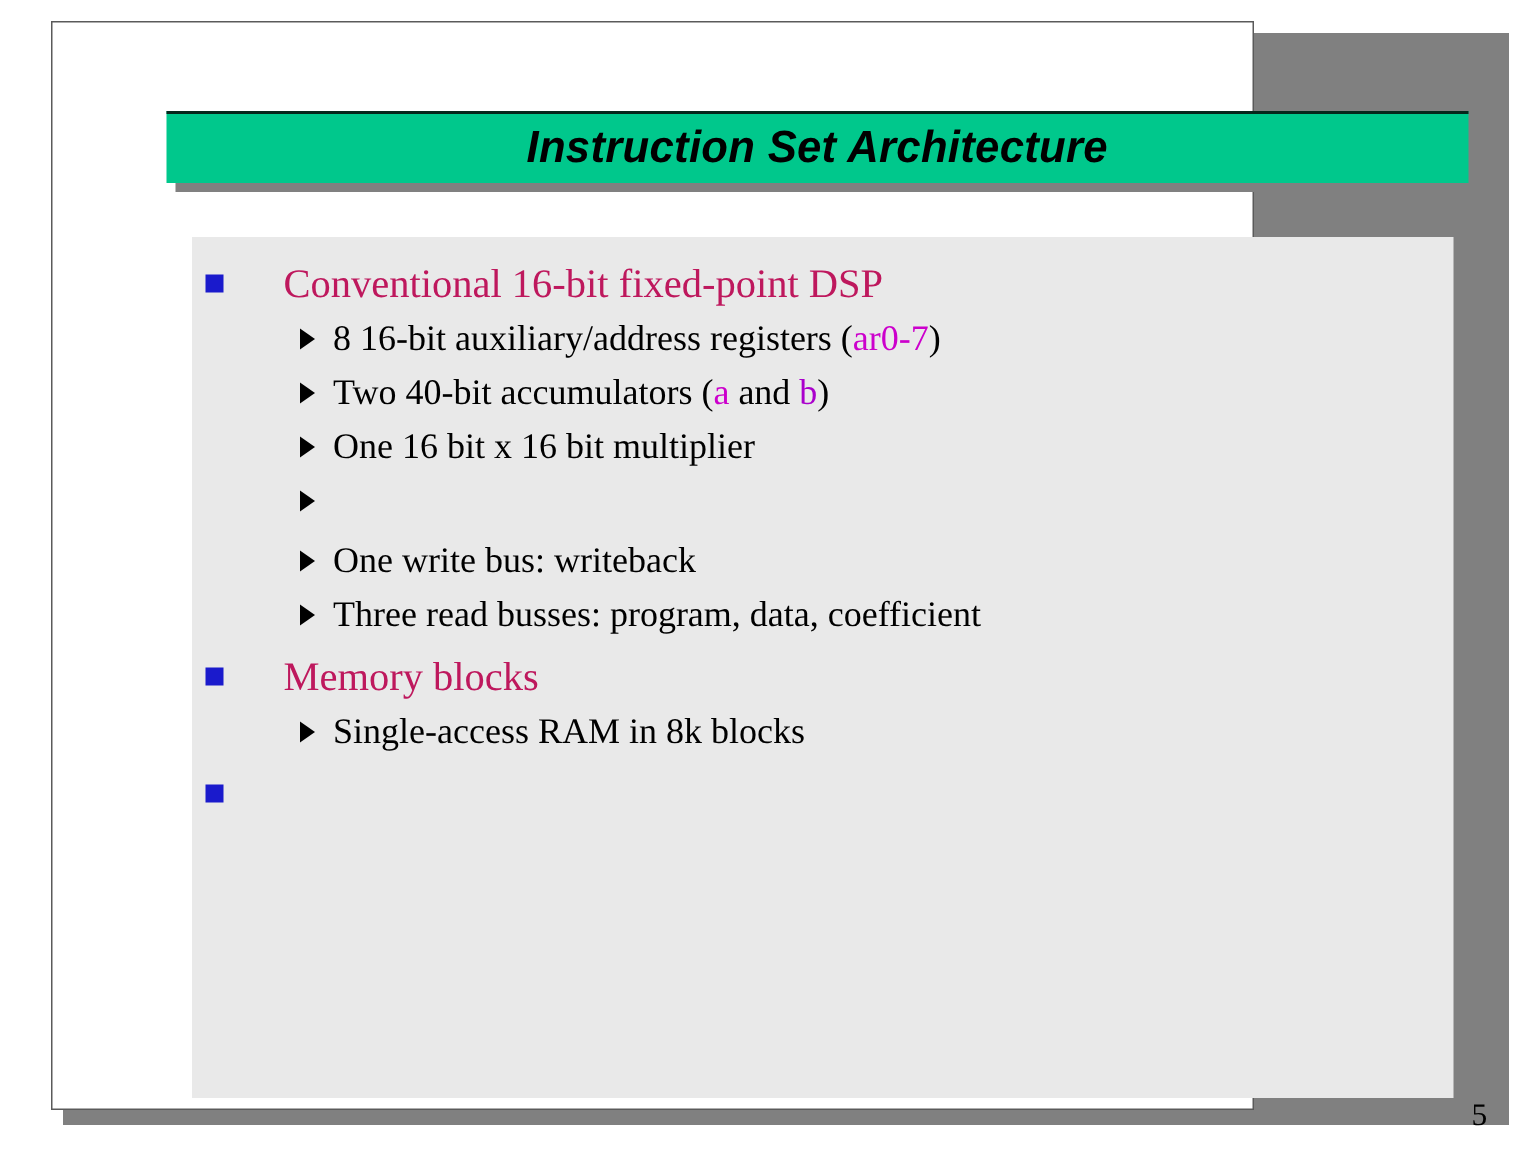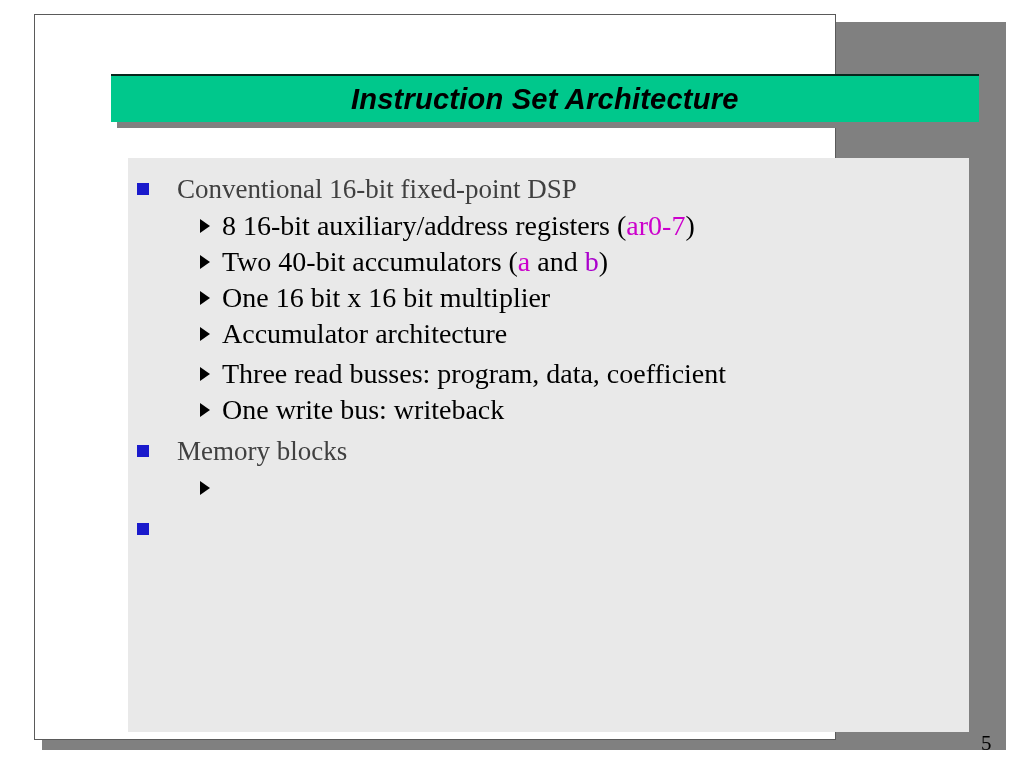--- a/index.html
+++ b/index.html
@@ -96,24 +96,24 @@
     height: 38px;
   }
   .l1-marker {
     width: 12px;
     height: 12px;
     background: #1A1ACC;
     margin-top: 11px;
     flex: 0 0 auto;
   }
   .l1-text {
-    margin-left: 28px;
+    margin-left: 40px;
     font-size: 27px;
     line-height: 34px;
-    color: #404040;
+    color: #be185d;
     white-space: nowrap;
     text-align: right;
   }
 
   
   .l2-item {
     display: flex;
     align-items: flex-start;
     padding-left: 72px;
     height: 36px;
@@ -122,21 +122,21 @@
     flex: 0 0 auto;
     margin-top: 9px;
     width: 0;
     height: 0;
     border-top: 7px solid transparent;
     border-bottom: 7px solid transparent;
     border-left: 10px solid #000000;
   }
   .l2-text {
     margin-left: 12px;
-    font-size: 28px;
+    font-size: 24px;
     line-height: 32px;
     color: #000000;
     white-space: nowrap;
   }
   .tok-magenta { color: #CC00CC; }
   .tok-purple  { color: #AA00CC; }
 
   
   #page-number {
     position: absolute;
@@ -172,40 +172,40 @@
           <div class="l2-item">
             <span class="l2-marker"></span>
             <span class="l2-text"><span>Two 40-bit accumulators (</span><span class="tok-magenta">a</span><span> and </span><span class="tok-purple">b</span><span>)</span></span>
           </div>
           <div class="l2-item">
             <span class="l2-marker"></span>
             <span class="l2-text"><span>One 16 bit x 16 bit multiplier</span></span>
           </div>
           <div class="l2-item">
             <span class="l2-marker"></span>
-            <span class="l2-text"><span>Accumulator architecture</span></span>
-          </div>
-        </div>
-        <div class="l1-group">
+          </div>
+        </div>
+        <div class="l1-group">
+          <div class="l2-item">
+            <span class="l2-marker"></span>
+            <span class="l2-text"><span>One write bus: writeback</span></span>
+          </div>
           <div class="l2-item">
             <span class="l2-marker"></span>
             <span class="l2-text"><span>Three read busses: program, data, coefficient</span></span>
-          </div>
-          <div class="l2-item">
-            <span class="l2-marker"></span>
-            <span class="l2-text"><span>One write bus: writeback</span></span>
           </div>
         </div>
         <div class="l1-group">
           <div class="l1-item">
             <span class="l1-marker"></span>
             <span class="l1-text">Memory blocks</span>
           </div>
           <div class="l2-item">
             <span class="l2-marker"></span>
+            <span class="l2-text"><span>Single-access RAM in 8k blocks</span></span>
           </div>
         </div>
         <div class="l1-group">
           <div class="l1-item">
             <span class="l1-marker"></span>
           </div>
         </div>
       </div>
   </div>
 

